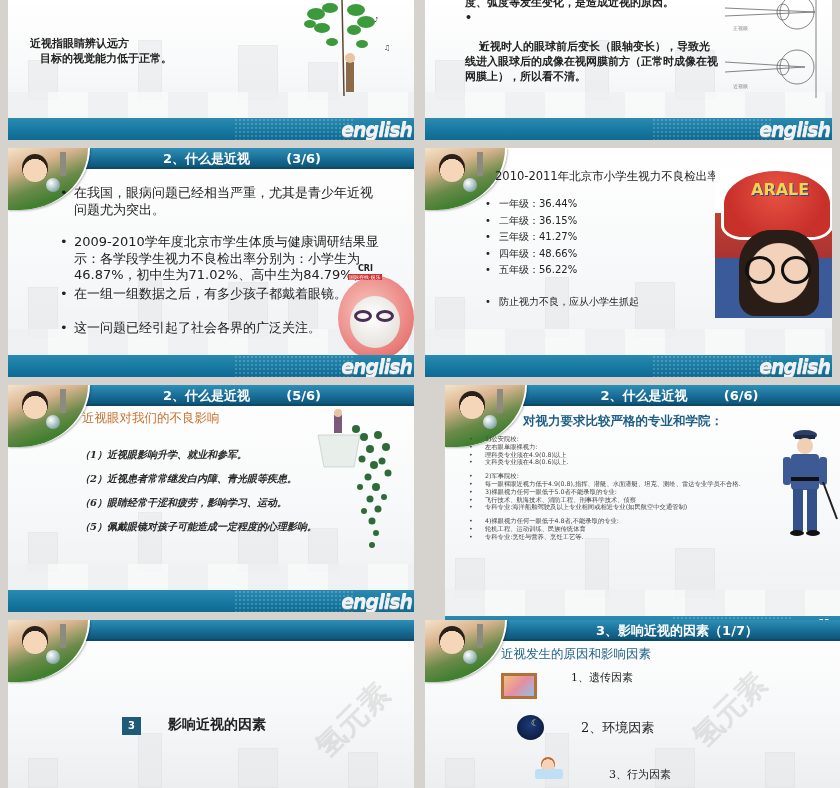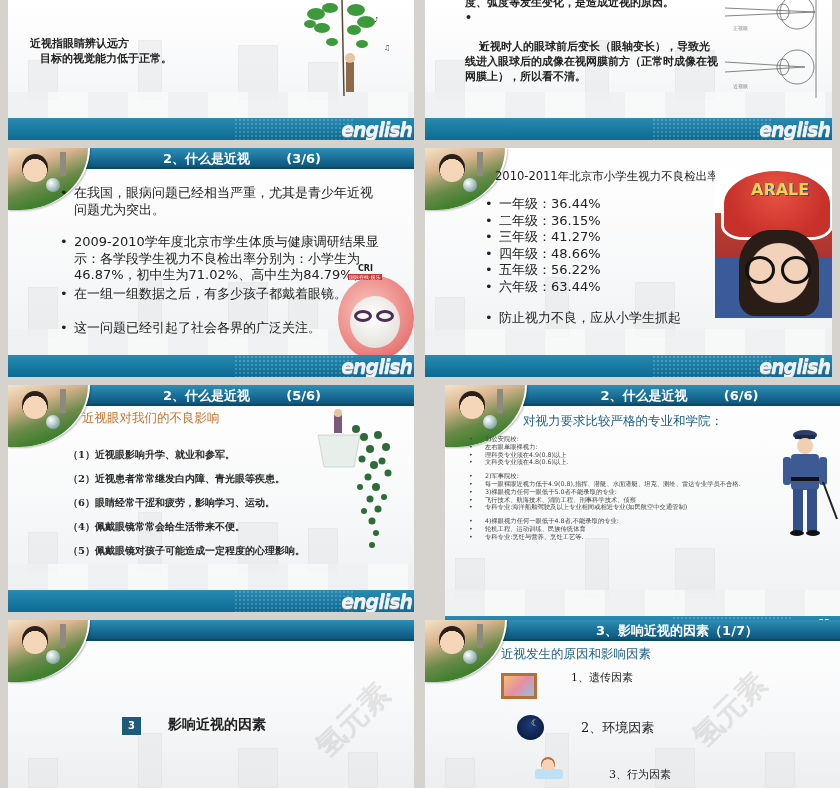--- a/index.html
+++ b/index.html
@@ -147,27 +147,26 @@
       <span style="left:120px;width:24px;height:60px"></span>
     <span style="left:210px;width:40px;height:55px"></span>
   </div>
   <div class="floor" style="bottom:22px;"></div>
   <div class="corner">
       <div class="face"></div>
       <div class="globe"></div>
       <div class="tower"></div>
     </div>
   <div style="position:absolute; left:70px; top:21px; font-size:11.5px; color:#222;">2010-2011年北京市小学生视力不良检出率%</div>
-  <div class="body-text" style="left:60px; top:48px; font-size:13px; line-height:16.5px;">
+  <div class="body-text" style="left:60px; top:48px; font-size:10px; line-height:16.5px;">
     <div class="bul"><span>一年级</span>：<span>36.44%</span></div>
     <div class="bul"><span>二年级</span>：<span>36.15%</span></div>
     <div class="bul"><span>三年级</span>：<span>41.27%</span></div>
     <div class="bul"><span>四年级</span>：<span>48.66%</span></div>
     <div class="bul"><span>五年级</span>：<span>56.22%</span></div>
-    <div class="bul"><span>六年级</span>：<span>63.44%</span></div>
     <div class="bul" style="margin-top:15px;">防止视力不良，应从小学生抓起</div>
   </div>
   <div style="position:absolute; left:290px; top:20px; width:117px; height:150px; overflow:hidden; background:linear-gradient(#fff 0 30%, #c2402e 30%, #a33 60%, #3b5a9a 60%);">
     <div style="position:absolute; left:6px; top:0; width:112px; height:72px; border-radius:50% 50% 20% 20%; background:radial-gradient(circle at 50% 30%, #e85444, #c8302a 70%); border:3px solid #fff;"></div>
     <div style="position:absolute; left:36px; top:12px; font-weight:bold; font-size:16px; color:#f6d34a; text-shadow:1px 1px 0 #244a9c;">ARALE</div>
     <div style="position:absolute; left:24px; top:62px; width:80px; height:86px; border-radius:40% 40% 20% 20%; background:radial-gradient(circle at 50% 50%, #f3d2bc 50%, #2a1c16 52%);"></div>
     <div style="position:absolute; left:30px; top:88px; width:30px; height:28px; border:3px solid #111; border-radius:50%;"></div>
     <div style="position:absolute; left:66px; top:88px; width:30px; height:28px; border:3px solid #111; border-radius:50%;"></div>
   </div>
   <div class="footbar" style="bottom:0;">
@@ -186,25 +185,24 @@
   <div class="floor" style="bottom:22px;"></div>
   <div class="hdr">
     <div class="t">2、什么是近视        (5/6)</div>
   </div>
   <div class="corner">
       <div class="face"></div>
       <div class="globe"></div>
       <div class="tower"></div>
     </div>
   <div class="serif" style="position:absolute; left:74px; top:25px; font-size:12.5px; color:#c8702a;">近视眼对我们的不良影响</div>
-  <div class="body-text serif" style="left:60px; top:58px; font-size:10px; line-height:24px; font-weight:bold; color:#2a2a2a;">
+  <div class="body-text serif" style="left:72px; top:58px; font-size:10px; line-height:24px; font-weight:bold; color:#2a2a2a;font-style:italic;">
     <div>（1）近视眼影响升学、就业和参军。</div>
     <div>（2）近视患者常常继发白内障、青光眼等疾患。</div>
     <div>（6）眼睛经常干涩和疲劳，影响学习、运动。</div>
-    <div>（4）佩戴眼镜常常会给生活带来不便。</div>
     <div>（5）佩戴眼镜对孩子可能造成一定程度的心理影响。</div>
   </div>
   <svg style="position:absolute; left:308px; top:22px;" width="90" height="170" viewBox="0 0 90 170">
     <polygon points="2,28 44,28 38,60 8,60" fill="#e8eeea" stroke="#b5c2bb" stroke-width="0.6"></polygon>
     <rect x="18" y="8" width="8" height="18" fill="#7a5a7a"></rect>
       <circle cx="22" cy="6" r="4" fill="#e8c4a0"></circle>
     <g fill="#2f6b3a">
       <circle cx="40" cy="22" r="4"></circle>
         <circle cx="48" cy="30" r="4"></circle>
         <circle cx="54" cy="42" r="4"></circle>
@@ -240,21 +238,21 @@
   </div>
   <div class="floor" style="bottom:22px;"></div>
   <div class="hdr">
     <div class="t">2、什么是近视        (6/6)</div>
   </div>
   <div class="corner">
       <div class="face"></div>
       <div class="globe"></div>
       <div class="tower"></div>
     </div>
-  <div style="position:absolute; left:78px; top:28px; font-size:12.5px; font-weight:normal; color:#1f5f86;">对视力要求比较严格的专业和学院：</div>
+  <div style="position:absolute; left:78px; top:28px; font-size:12.5px; font-weight:bold; color:#1f5f86;">对视力要求比较严格的专业和学院：</div>
   <div class="body-text" style="left:24px; top:50px; width:320px; font-size:6.3px; line-height:7.8px; color:#444;">
     <div class="bul" style="padding-left:16px;">1)公安院校:</div>
     <div class="bul" style="padding-left:16px;">左右眼单眼裸视力:</div>
     <div class="bul" style="padding-left:16px;">理科类专业须在4.9(0.8)以上</div>
     <div class="bul" style="padding-left:16px;">文科类专业须在4.8(0.6)以上.</div>
     <div style="height:6px;"></div>
     <div class="bul" style="padding-left:16px;">2)军事院校:</div>
     <div class="bul" style="padding-left:16px;">每一眼裸眼近视力低于4.9(0.8),指挥、潜艇、水面潜艇、坦克、测绘、雷达专业学员不合格.</div>
     <div class="bul" style="padding-left:16px;">3)裸眼视力任何一眼低于5.0者不能录取的专业:</div>
     <div class="bul" style="padding-left:16px;">飞行技术、航海技术、消防工程、刑事科学技术、侦察</div>

